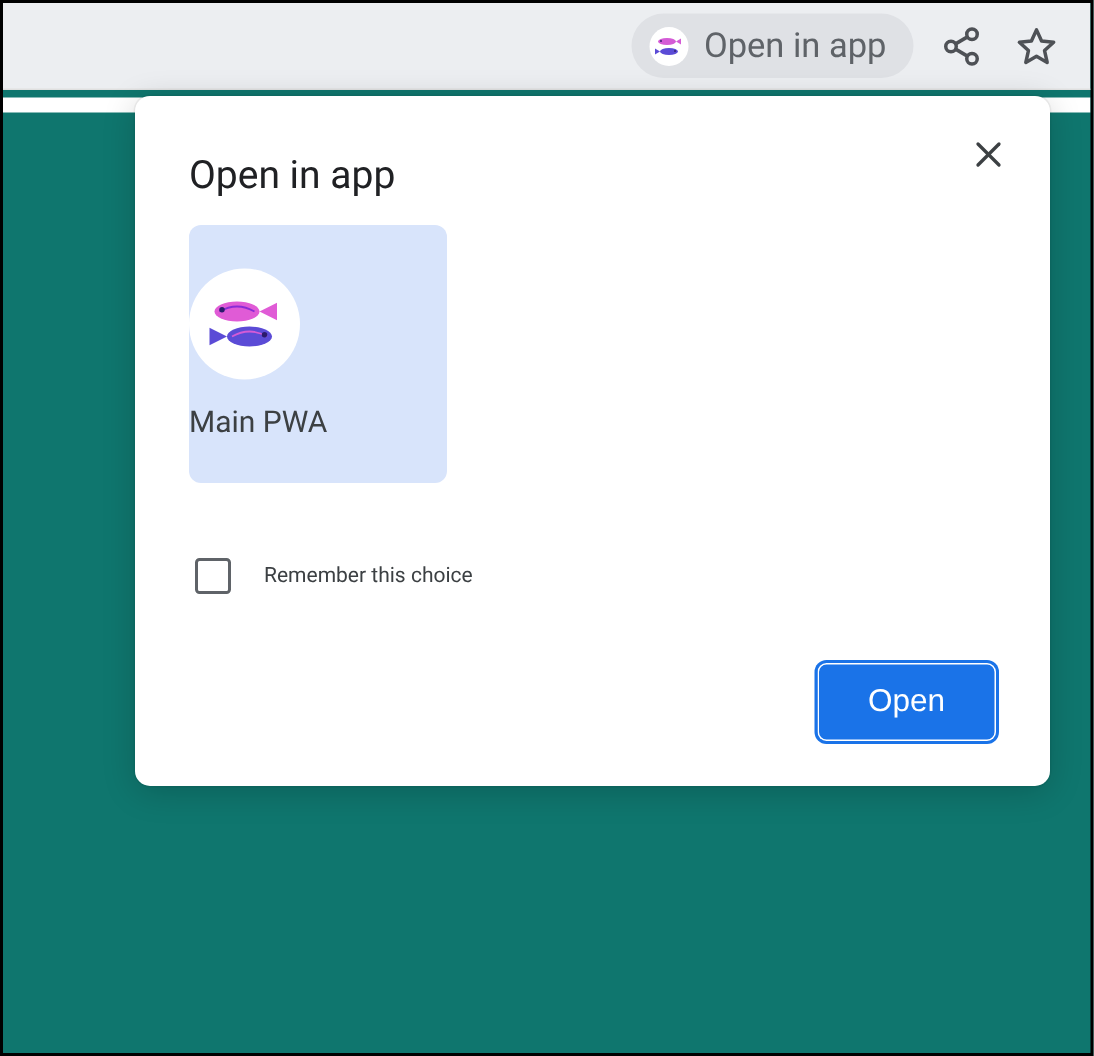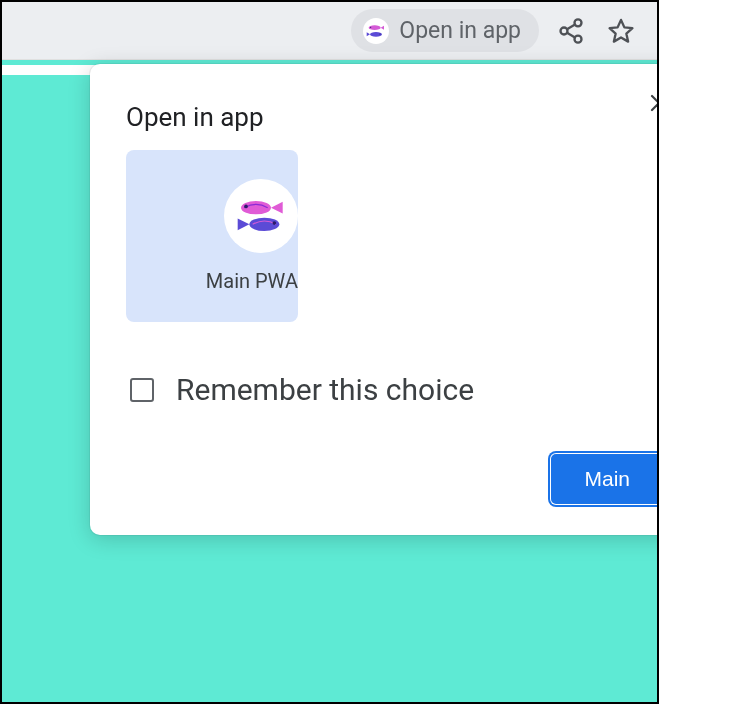--- a/index.html
+++ b/index.html
@@ -1,21 +1,21 @@
 <!DOCTYPE html>
 <html><head>
   <meta charset="utf-8">
   <style>
     * { box-sizing: border-box; margin: 0; padding: 0; }
     html, body { width: 729px; height: 704px; font-family: Roboto, Arial, sans-serif; }
     .frame {
-      width: 659px;
+      width: 729px;
       height: 704px;
       border: 2px solid #000;
-      background: #5eead4;
+      background: #0f766e;
       position: relative;
       overflow: hidden;
     }
     .omnibox-bar {
       position: absolute;
       top: 0;
       left: 0;
       right: 0;
       height: 58px;
       background: #eceef1;
@@ -102,21 +102,21 @@
       max-width: 520px;
     }
     .apps-row { display: flex; gap: 20px; margin-bottom: 50px; }
     .app-tile {
       width: 172px;
       height: 172px;
       background: #d8e4fb;
       border-radius: 8px;
       display: flex;
       flex-direction: column;
-      align-items: flex-end;
+      align-items: flex-start;
       justify-content: center;
       gap: 16px;
       cursor: pointer;
     }
     .app-icon-circle {
       width: 74px;
       height: 74px;
       border-radius: 50%;
       background: #fff;
       display: flex;
@@ -136,21 +136,21 @@
     }
     .checkbox {
       width: 24px;
       height: 24px;
       border: 2.5px solid #5f6368;
       border-radius: 3px;
       cursor: pointer;
       flex-shrink: 0;
     }
     .remember-label {
-      font-size: 30px;
+      font-size: 14px;
       color: #3c4043;
     }
     .actions {
       display: flex;
       justify-content: flex-end;
     }
     .open-btn {
       background: #1a73e8;
       color: #fff;
       border: none;
@@ -227,17 +227,17 @@
         <div class="app-name">Main PWA</div>
       </div>
     </div>
 
     <div class="remember-row">
       <div class="checkbox"></div>
       <span class="remember-label">Remember this choice</span>
     </div>
 
     <div class="actions">
-      <button class="open-btn">Main</button>
+      <button class="open-btn">Open</button>
     </div>
   </div>
 
 </div>
 
 </body></html>

